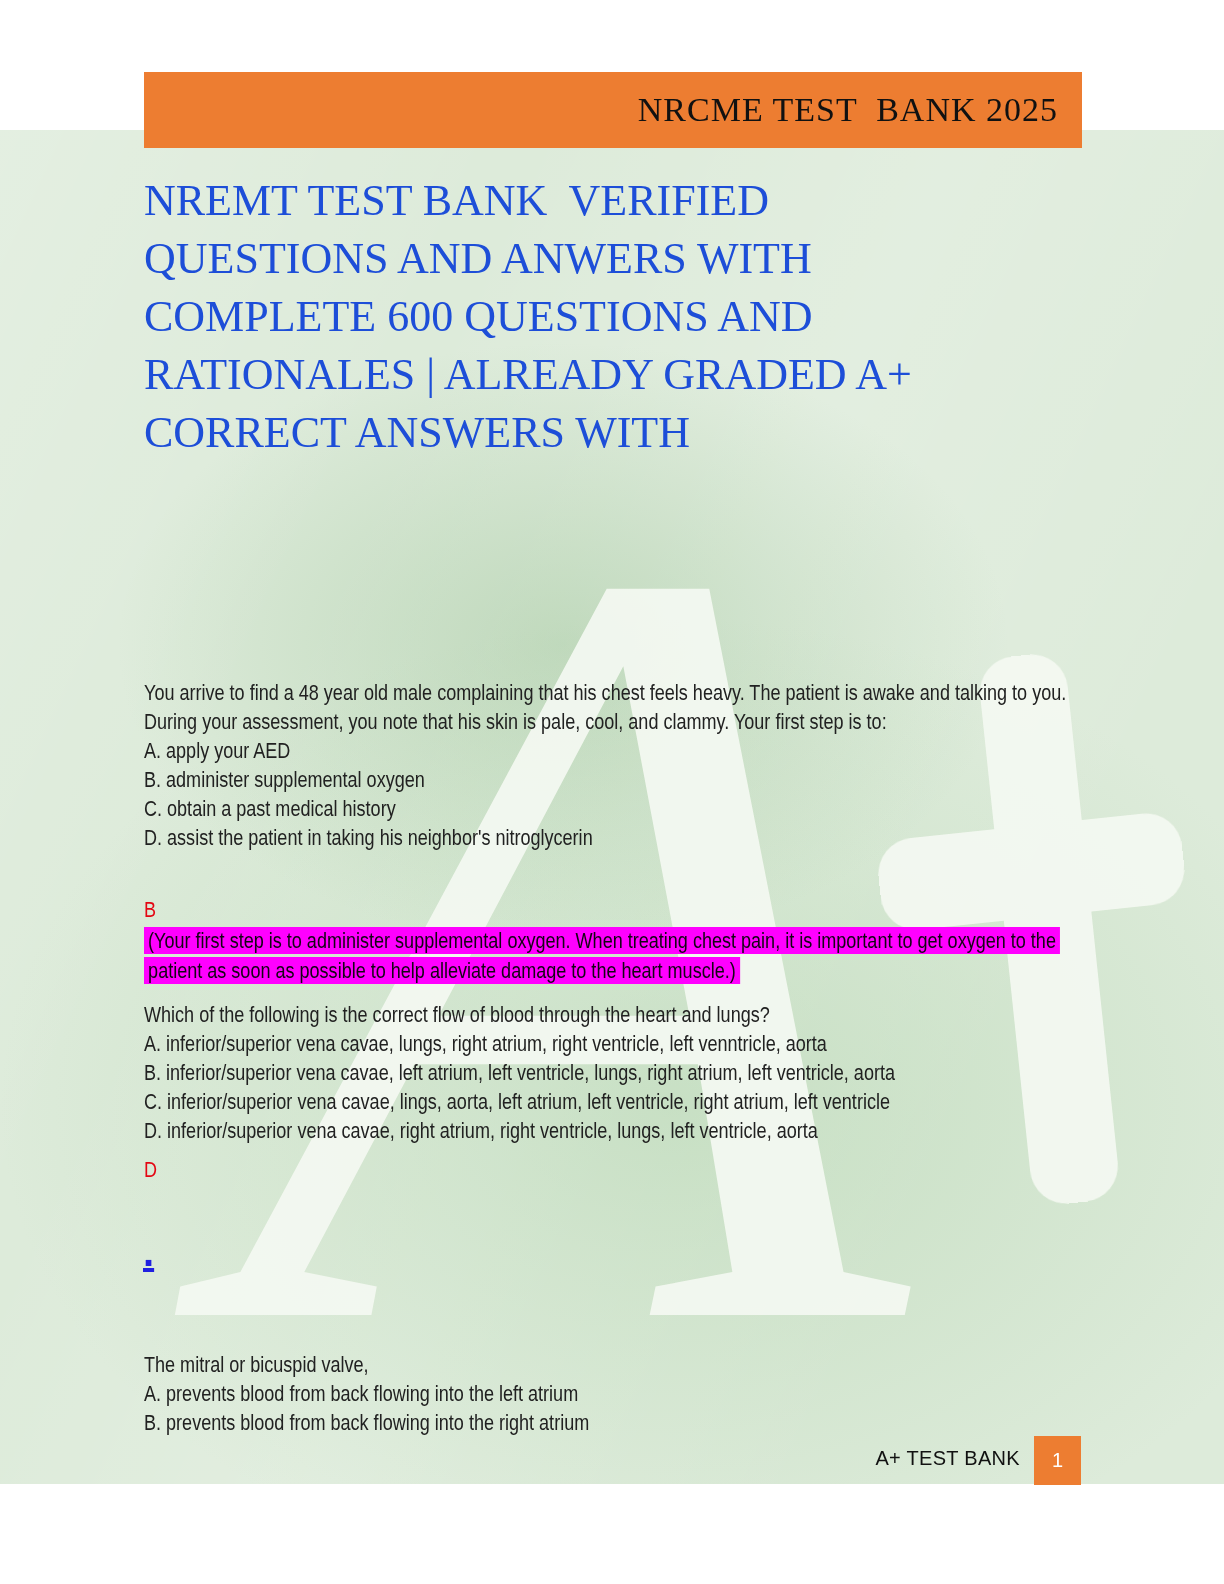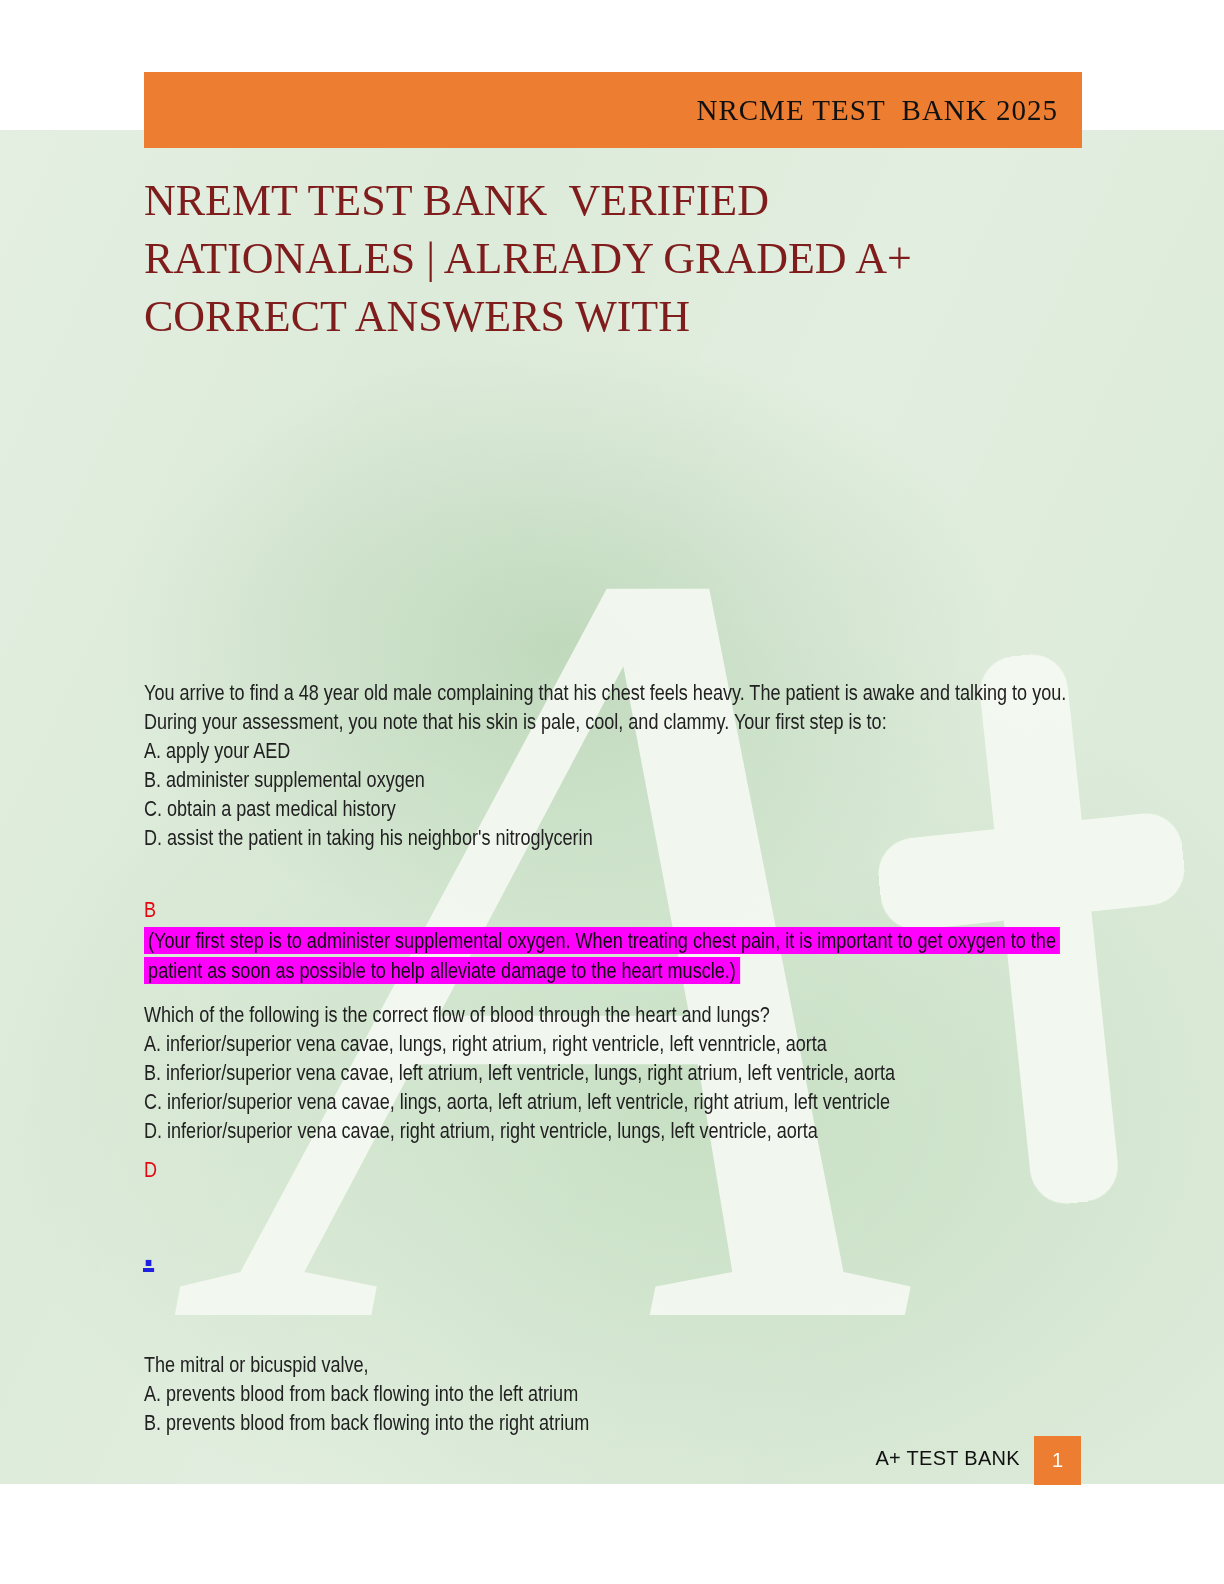--- a/index.html
+++ b/index.html
@@ -10,25 +10,25 @@
     background:
       radial-gradient(ellipse 620px 420px at 46% 38%, rgba(140,185,135,0.38), rgba(140,185,135,0) 72%),
       radial-gradient(ellipse 900px 650px at 55% 72%, rgba(165,205,160,0.42), rgba(165,205,160,0) 75%),
       linear-gradient(115deg, rgba(255,255,255,0.20) 0%, rgba(255,255,255,0) 28%,
                       rgba(255,255,255,0.16) 52%, rgba(255,255,255,0) 78%),
       #DDEBDA;}
   .green-bg svg{position:absolute;left:0;top:0;}
   
   .banner{position:absolute;left:144px;top:72px;width:938px;height:76px;background:#ED7D31;
           z-index:3;}
-  .banner-title{display:block;font-family:"Liberation Serif",serif;font-size:29px;color:#111111;
+  .banner-title{display:block;font-family:"Liberation Serif",serif;font-size:34px;color:#111111;
           line-height:76px;text-align:right;padding-right:24px;letter-spacing:1px;white-space:pre;}
   
   .title-block{position:absolute;left:144px;top:172px;width:960px;z-index:2;
-          font-family:"Liberation Serif",serif;font-size:44px;line-height:58px;color:#7f1d1d;}
+          font-family:"Liberation Serif",serif;font-size:44px;line-height:58px;color:#1d4ed8;}
   .title-line{white-space:pre;}
   
   .body-text{position:absolute;left:144px;width:1130px;z-index:2;
           font-size:22px;line-height:29px;color:#212121;
           transform:scaleX(0.82);transform-origin:0 0;}
   .body-text p,.body-text div{margin:0;}
   .answer{color:#E40613;}
   .hl{background:#FF00FF;color:#140414;padding:1px 5px;
       -webkit-box-decoration-break:clone;box-decoration-break:clone;}
   .link-dot{position:absolute;left:143px;top:1232px;z-index:2;font-size:40px;font-weight:bold;
@@ -55,20 +55,22 @@
       </g>
     </svg>
   </div>
 
   <div class="banner">
     <span class="banner-title">NRCME TEST  BANK 2025</span>
   </div>
 
   <div class="title-block">
     <div class="title-line">NREMT TEST BANK  VERIFIED</div>
+    <div class="title-line">QUESTIONS AND ANWERS WITH</div>
+    <div class="title-line">COMPLETE 600 QUESTIONS AND</div>
     <div class="title-line">RATIONALES | ALREADY GRADED A+</div>
     <div class="title-line">CORRECT ANSWERS WITH</div>
   </div>
 
   <div class="body-text" style="top:678px;">
     <p>You arrive to find a 48 year old male complaining that his chest feels heavy. The patient is awake and talking to you. During your assessment, you note that his skin is pale, cool, and clammy. Your first step is to:</p>
     <div>A. apply your AED</div>
     <div>B. administer supplemental oxygen</div>
     <div>C. obtain a past medical history</div>
     <div>D. assist the patient in taking his neighbor's nitroglycerin</div>

